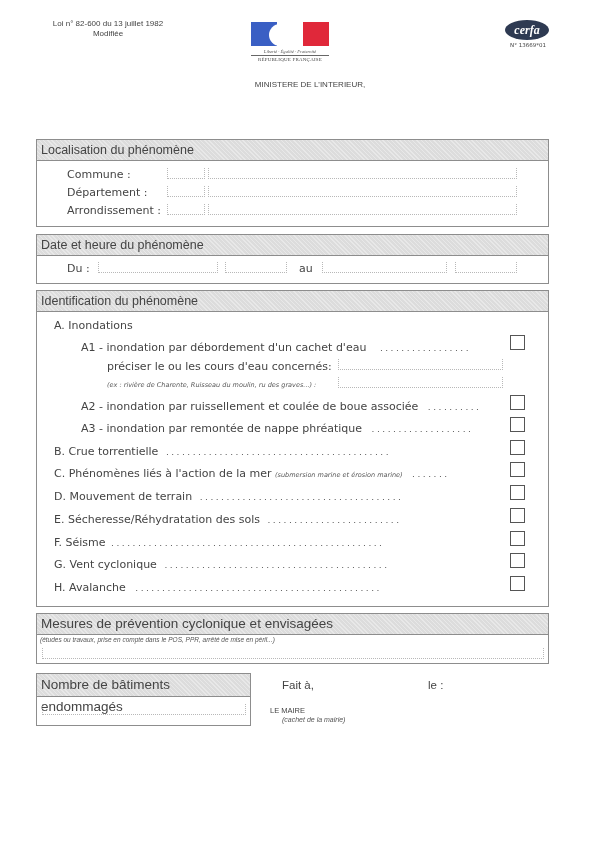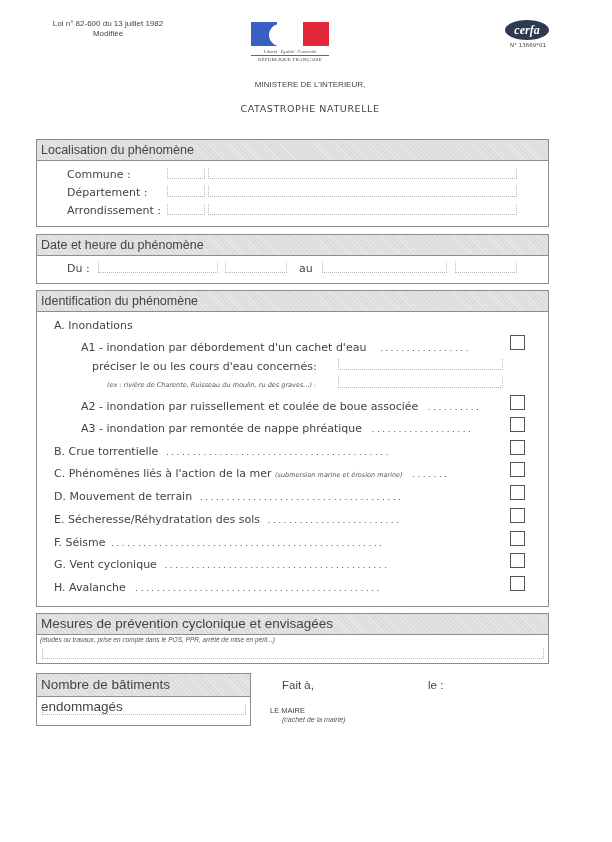--- a/index.html
+++ b/index.html
@@ -54,21 +54,20 @@
 </div>
 
 <div class="abs cerfa">cerfa</div>
 <div class="abs cerfa-no">N° 13669*01</div>
 
 <div class="abs ministry">
   <div>MINISTERE DE L'INTERIEUR,</div>
 </div>
 
 <div class="abs title">
-  <div>CATASTROPHE NATURELLE</div>
 </div>
 
 <div class="abs section" style="left:36px; top:139px; width:511px; height:86px;">
   <div class="sec-head">
       <span>Localisation du phénomène</span>
     </div>
 </div>
 <div class="abs lbl" style="left:67px; top:168px;">Commune :</div>
 <div class="abs lbl" style="left:67px; top:186px;">Département :</div>
 <div class="abs lbl" style="left:67px; top:204px;">Arrondissement :</div>
@@ -99,21 +98,21 @@
 </div>
 
 <div class="abs row" style="left:54px; top:319px;">A. Inondations</div>
 
 <div class="abs row" style="left:81px; top:341px;">
   <span>A1 - inondation par débordement d'un cachet d'eau</span>
   <span class="dots" style="margin-left:10px;">.................</span>
 </div>
 <div class="abs chk" style="left:510px; top:335px;"></div>
 
-<div class="abs row" style="left:92px; top:360px;">préciser le ou les cours d'eau concernés:</div>
+<div class="abs row" style="left:107px; top:360px;">préciser le ou les cours d'eau concernés:</div>
 <div class="abs field" style="left:338px; top:359px; width:163px;"></div>
 <div class="abs small-it" style="left:107px; top:381px;">(ex : rivière de Charente, Ruisseau du moulin, ru des graves...) :</div>
 <div class="abs field" style="left:338px; top:377px; width:163px;"></div>
 
 <div class="abs row" style="left:81px; top:400px;">
   <span>A2 - inondation par ruissellement et coulée de boue associée</span>
   <span class="dots" style="margin-left:6px;">..........</span>
 </div>
 <div class="abs chk" style="left:510px; top:395px;"></div>
 

